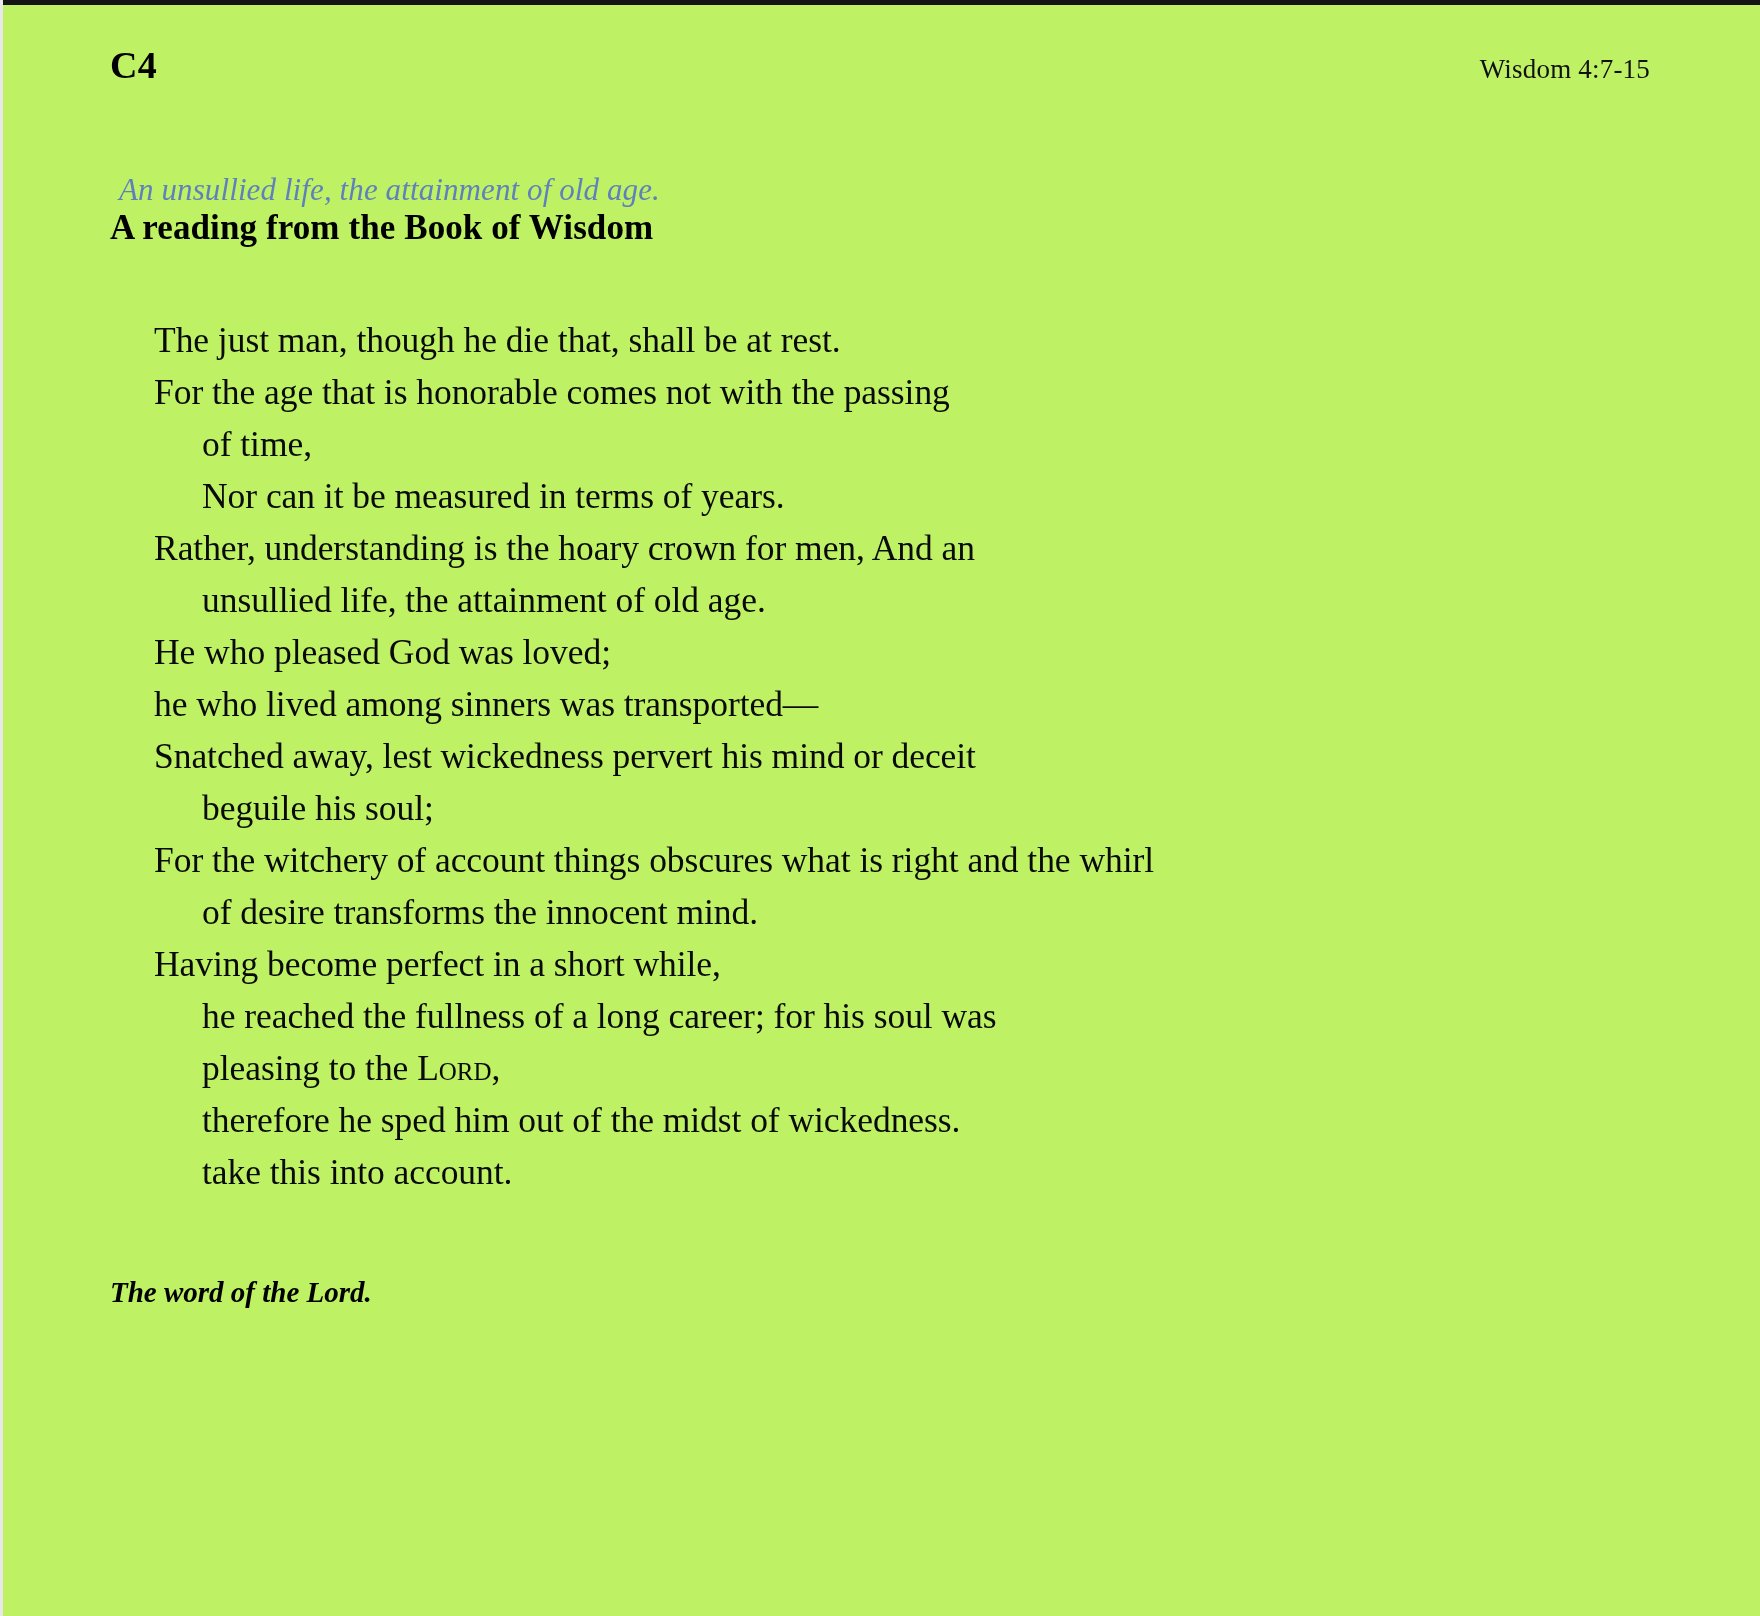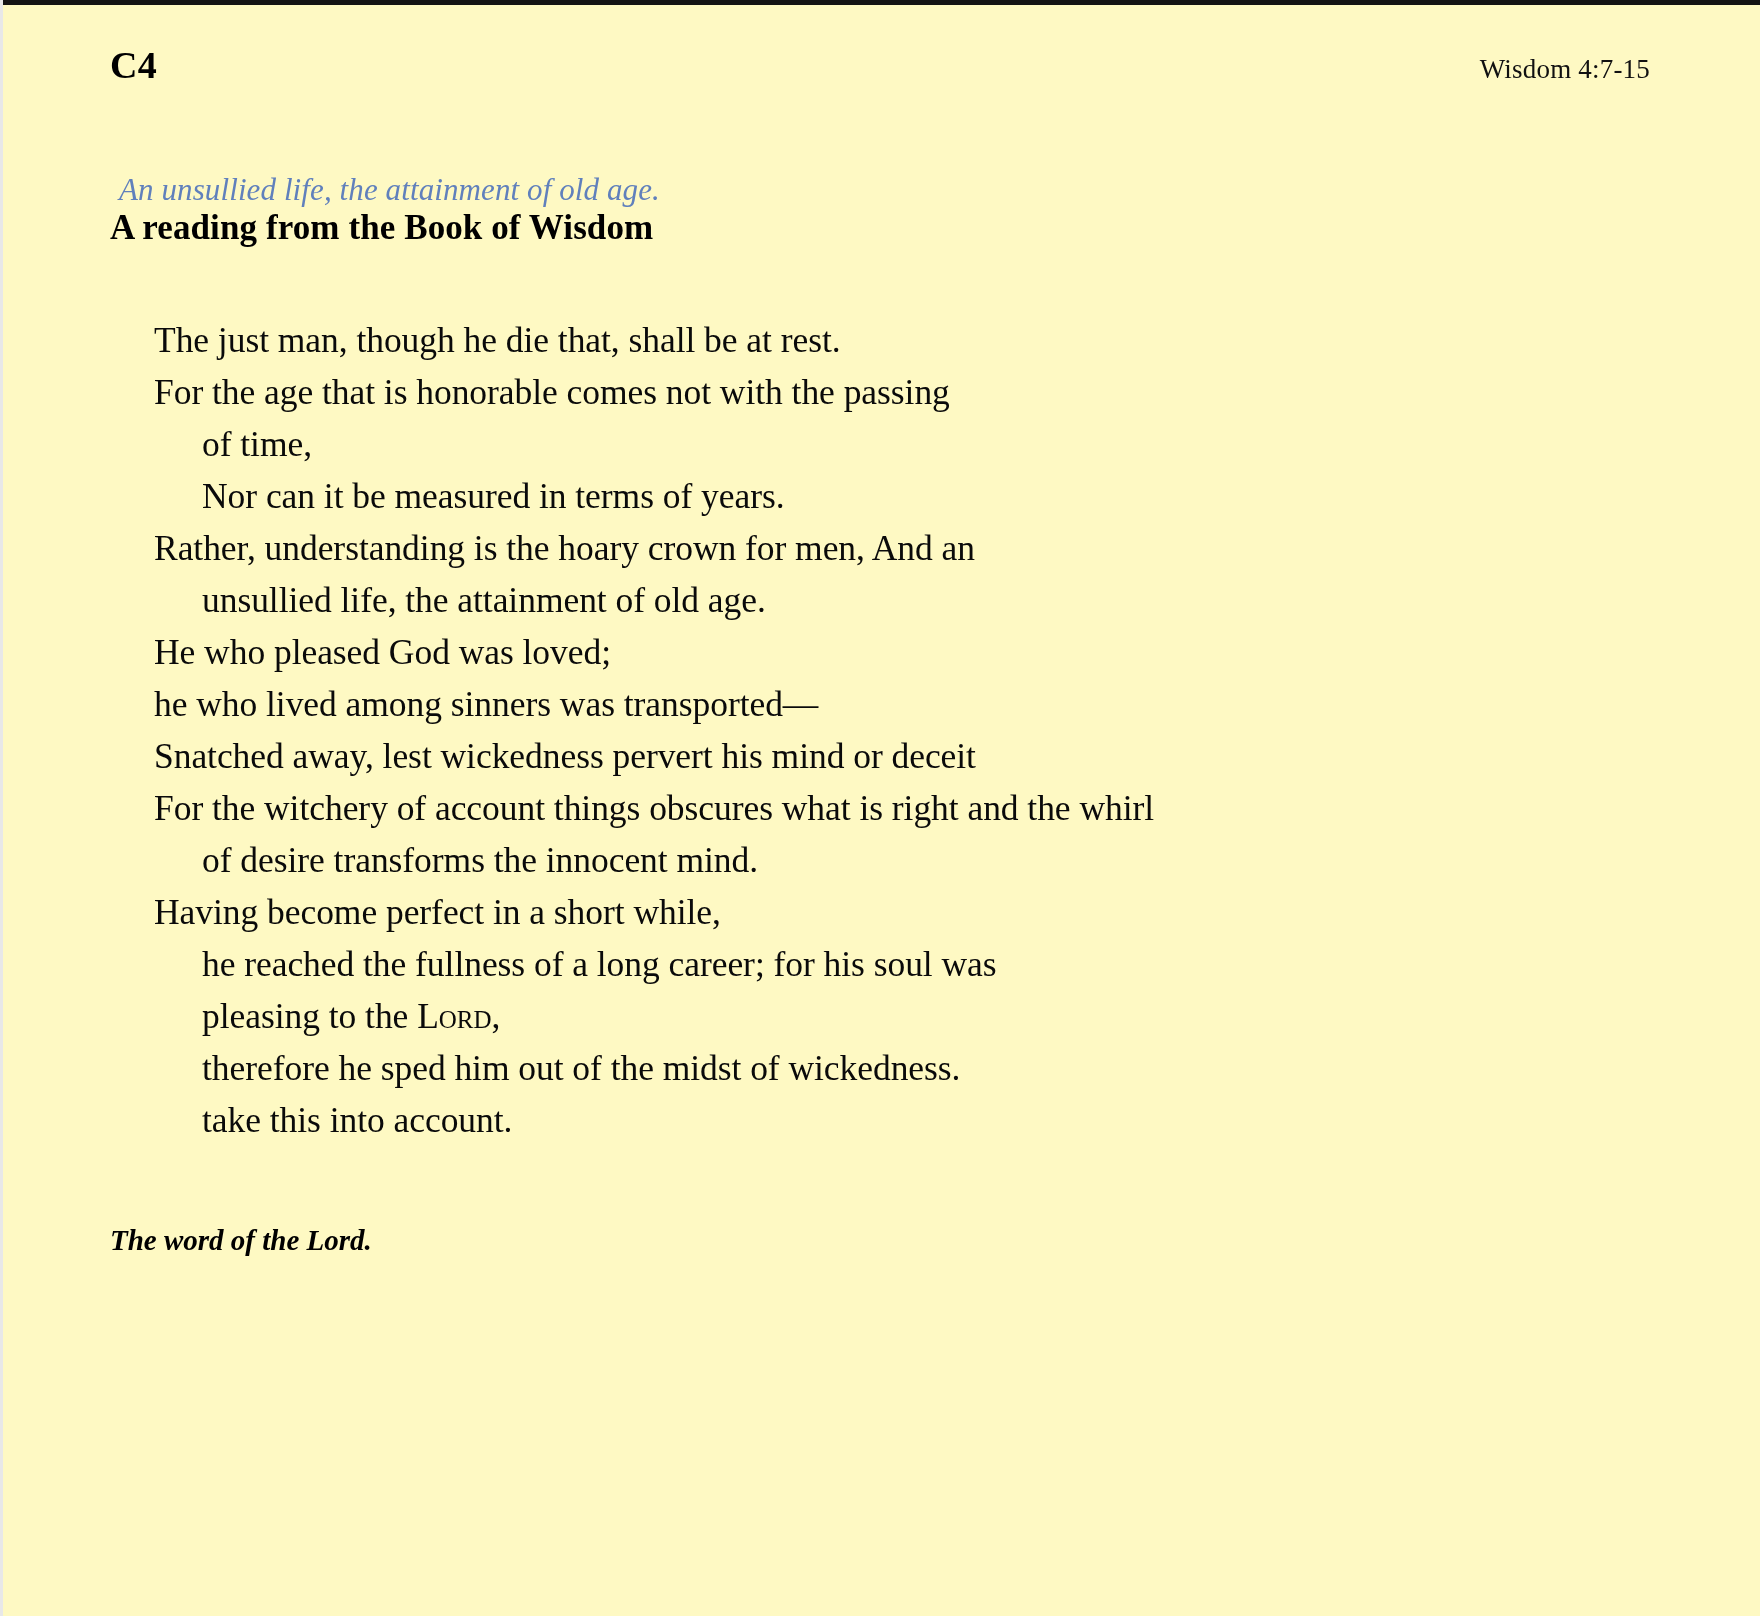--- a/index.html
+++ b/index.html
@@ -8,21 +8,21 @@
     background: #ffffff;
   }
   body {
     font-family: "Liberation Serif", "DejaVu Serif", serif;
     -webkit-font-smoothing: antialiased;
   }
   .page {
     position: relative;
     width: 1760px;
     height: 1616px;
-    background: #fef9c3;
+    background: #bef264;
     box-sizing: border-box;
     overflow: hidden;
   }
   
   .page-top-rule {
     position: absolute;
     top: 0;
     left: 0;
     width: 1760px;
     height: 5px;
@@ -140,20 +140,21 @@
     <div class="scripture" style="color: rgb(10, 10, 10);">
         <div class="verse-line lvl0">The just man, though he die that, shall be at rest.</div>
         <div class="verse-line lvl0">For the age that is honorable comes not with the passing</div>
         <div class="verse-line lvl1">of time,</div>
         <div class="verse-line lvl1">Nor can it be measured in terms of years.</div>
         <div class="verse-line lvl0">Rather, understanding is the hoary crown for men, And an</div>
         <div class="verse-line lvl1">unsullied life, the attainment of old age.</div>
         <div class="verse-line lvl0">He who pleased God was loved;</div>
         <div class="verse-line lvl0">he who lived among sinners was transported—</div>
         <div class="verse-line lvl0">Snatched away, lest wickedness pervert his mind or deceit</div>
+        <div class="verse-line lvl1">beguile his soul;</div>
         <div class="verse-line lvl0">For the witchery of account things obscures what is right and the whirl</div>
         <div class="verse-line lvl1">of desire transforms the innocent mind.</div>
         <div class="verse-line lvl0">Having become perfect in a short while,</div>
         <div class="verse-line lvl1">he reached the fullness of a long career; for his soul was</div>
         <div class="verse-line lvl1">pleasing to the <span class="smallcaps">Lord</span>,</div>
         <div class="verse-line lvl1">therefore he sped him out of the midst of wickedness.</div>
         <div class="verse-line lvl1">take this into account.</div>
       </div>
 
     <div class="acclamation">The word of the Lord.</div>

